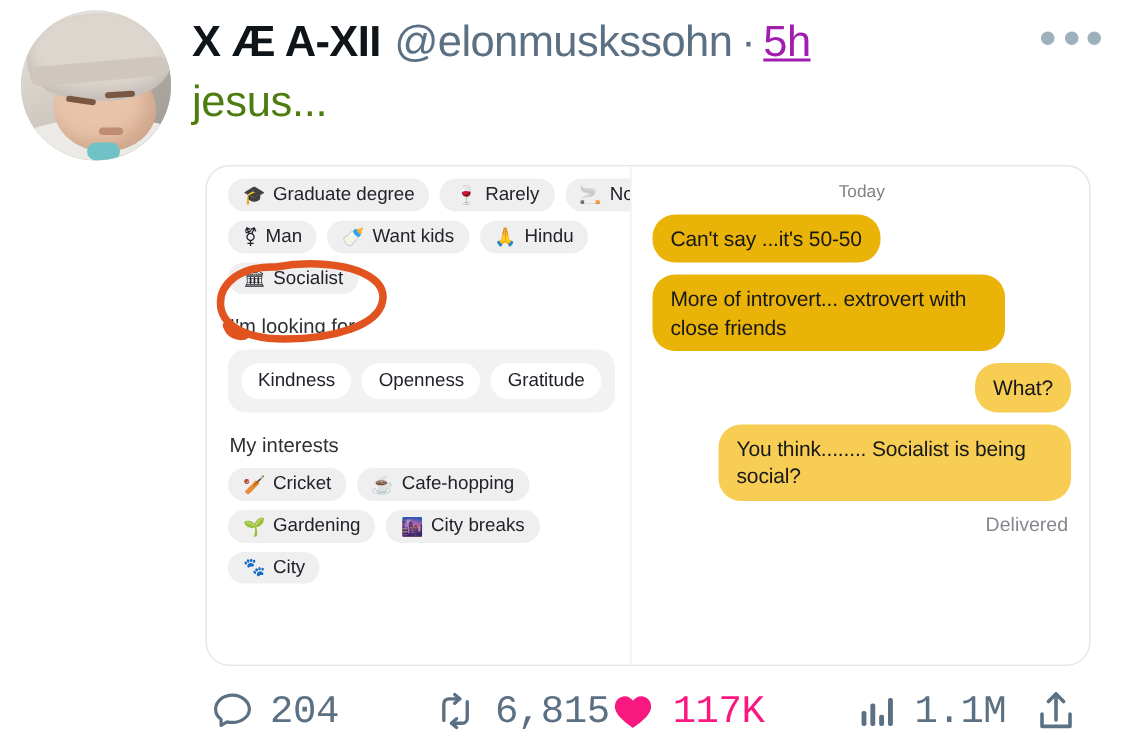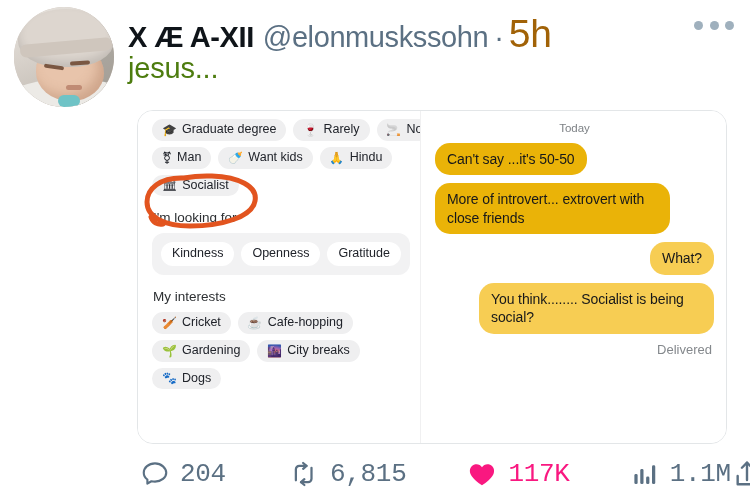--- a/index.html
+++ b/index.html
@@ -96,23 +96,24 @@
     color: #5b7083;
     margin-left: 9px;
     letter-spacing: -0.4px;
   }
   .dot-sep {
     font-size: 29px;
     color: #5b7083;
     margin: 0 5px 0 6px;
   }
   .timestamp {
-    font-size: 39px;
-    color: #a16207;
+    font-size: 29px;
+    color: #a21caf;
     letter-spacing: -0.4px;
+    text-decoration: underline;
   }
 
   .more-menu {
     position: absolute;
     right: 16px;
     top: 16px;
     width: 40px;
     height: 18px;
     display: flex;
     align-items: center;
@@ -260,21 +261,21 @@
   .action {
     display: flex;
     align-items: center;
     gap: 10px;
     color: #5b7083;
     font-size: 26px;
     letter-spacing: -0.3px;
   }
   .action svg { display: block; }
   .a-reply  { margin-right: 62px; }
-  .a-rt     { margin-right: 60px; }
+  .a-rt     { }
   .a-like   { margin-right: 60px; color: #f91880; }
   .a-views  { margin-right: 0; }
   .a-share  { margin-left: auto; }
 </style>
 </head>
 <body>
 
 <div id="tweet">
 
   <div class="avatar">
@@ -385,21 +386,21 @@
           </span>
           <span class="chip">
             <span class="ic">🌆</span>
             <span>City breaks</span>
           </span>
         </div>
 
         <div class="interest-row">
           <span class="chip">
             <span class="ic">🐾</span>
-            <span>Dogs</span>
+            <span>City</span>
           </span>
         </div>
       </div>
     </div>
 
     <div class="chat">
 
 
       <div class="daystamp">Today</div>
 

